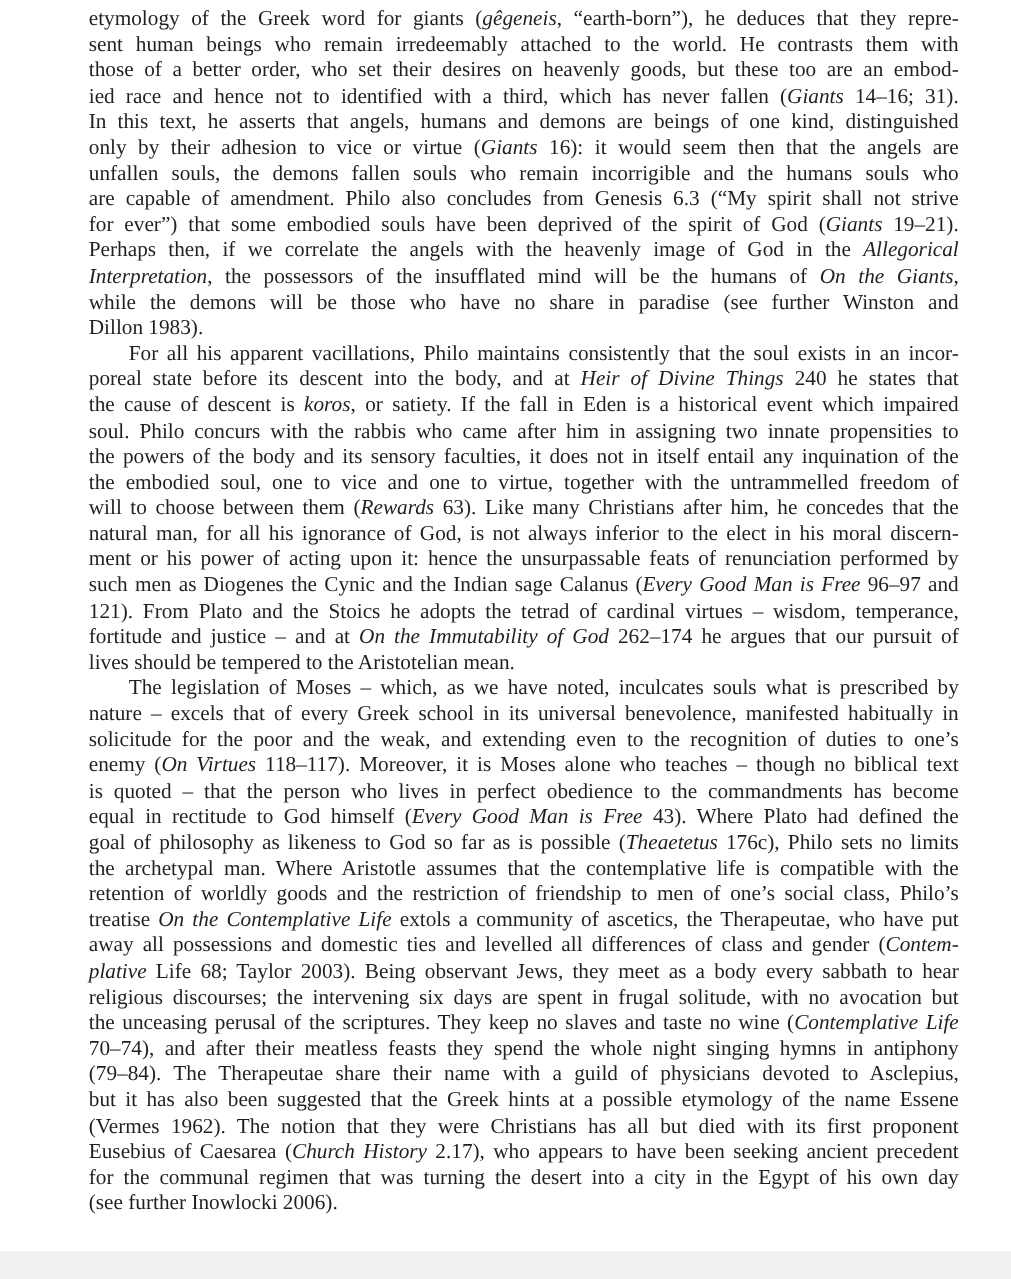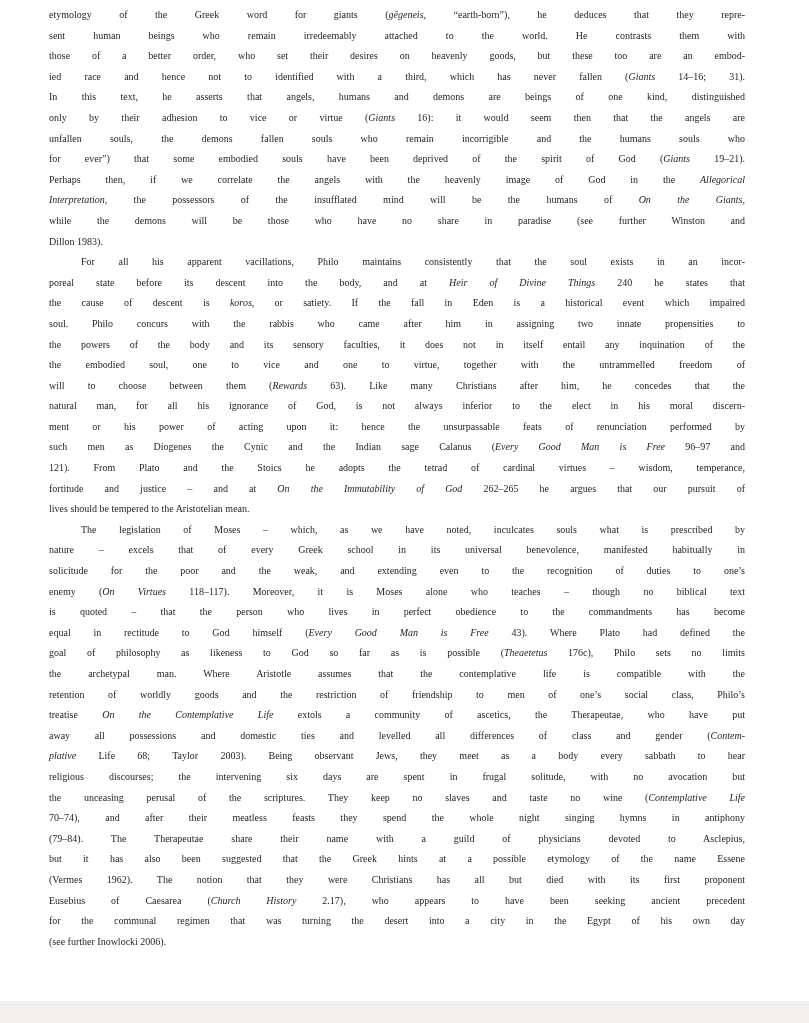--- a/index.html
+++ b/index.html
@@ -5,23 +5,23 @@
   html, body { margin: 0; padding: 0; }
   body {
     width: 809px; height: 1023px;
     background: #ffffff;
     position: relative;
     overflow: hidden;
     font-family: "Liberation Serif", "DejaVu Serif", serif;
   }
   .text-block {
     position: absolute;
-    left: 49px; top: 5px;
+    left: 71px; top: 5px;
     width: 696px;
-    font-size: 10px;
+    font-size: 17px;
     line-height: 20.6px;
     color: #1f1f1d;
   }
   .paragraph { margin: 0; padding: 0; }
   .line {
     text-align: justify;
     text-align-last: justify;
   }
   .line.last { text-align-last: left; }
   .line.indent { text-indent: 32px; }
@@ -38,39 +38,40 @@
 
 <div class="text-block" style="color: rgb(31, 31, 29);">
     <div class="paragraph">
       <div class="line"><span class="rm">etymology of the Greek word for giants (</span><span class="it">gêgeneis</span><span class="rm">, “earth-born”), he deduces that they repre-</span></div>
       <div class="line"><span class="rm">sent human beings who remain irredeemably attached to the world. He contrasts them with</span></div>
       <div class="line"><span class="rm">those of a better order, who set their desires on heavenly goods, but these too are an embod-</span></div>
       <div class="line"><span class="rm">ied race and hence not to identified with a third, which has never fallen (</span><span class="it">Giants</span><span class="rm"> 14–16; 31).</span></div>
       <div class="line"><span class="rm">In this text, he asserts that angels, humans and demons are beings of one kind, distinguished</span></div>
       <div class="line"><span class="rm">only by their adhesion to vice or virtue (</span><span class="it">Giants</span><span class="rm"> 16): it would seem then that the angels are</span></div>
       <div class="line"><span class="rm">unfallen souls, the demons fallen souls who remain incorrigible and the humans souls who</span></div>
+      <div class="line"><span class="rm">are capable of amendment. Philo also concludes from Genesis 6.3 (“My spirit shall not strive</span></div>
       <div class="line"><span class="rm">for ever”) that some embodied souls have been deprived of the spirit of God (</span><span class="it">Giants</span><span class="rm"> 19–21).</span></div>
       <div class="line"><span class="rm">Perhaps then, if we correlate the angels with the heavenly image of God in the </span><span class="it">Allegorical</span></div>
       <div class="line"><span class="it">Interpretation</span><span class="rm">, the possessors of the insufflated mind will be the humans of </span><span class="it">On the Giants</span><span class="rm">,</span></div>
       <div class="line"><span class="rm">while the demons will be those who have no share in paradise (see further Winston and</span></div>
       <div class="line last"><span class="rm">Dillon 1983).</span></div>
     </div>
     <div class="paragraph">
       <div class="line indent"><span class="rm">For all his apparent vacillations, Philo maintains consistently that the soul exists in an incor-</span></div>
       <div class="line"><span class="rm">poreal state before its descent into the body, and at </span><span class="it">Heir of Divine Things</span><span class="rm"> 240 he states that</span></div>
       <div class="line"><span class="rm">the cause of descent is </span><span class="it">koros</span><span class="rm">, or satiety. If the fall in Eden is a historical event which impaired</span></div>
       <div class="line"><span class="rm">soul. Philo concurs with the rabbis who came after him in assigning two innate propensities to</span></div>
       <div class="line"><span class="rm">the powers of the body and its sensory faculties, it does not in itself entail any inquination of the</span></div>
       <div class="line"><span class="rm">the embodied soul, one to vice and one to virtue, together with the untrammelled freedom of</span></div>
       <div class="line"><span class="rm">will to choose between them (</span><span class="it">Rewards</span><span class="rm"> 63). Like many Christians after him, he concedes that the</span></div>
       <div class="line"><span class="rm">natural man, for all his ignorance of God, is not always inferior to the elect in his moral discern-</span></div>
       <div class="line"><span class="rm">ment or his power of acting upon it: hence the unsurpassable feats of renunciation performed by</span></div>
       <div class="line"><span class="rm">such men as Diogenes the Cynic and the Indian sage Calanus (</span><span class="it">Every Good Man is Free</span><span class="rm"> 96–97 and</span></div>
       <div class="line"><span class="rm">121). From Plato and the Stoics he adopts the tetrad of cardinal virtues – wisdom, temperance,</span></div>
-      <div class="line"><span class="rm">fortitude and justice – and at </span><span class="it">On the Immutability of God</span><span class="rm"> 262–265 he argues that our pursuit of</span></div>
+      <div class="line"><span class="rm">fortitude and justice – and at </span><span class="it">On the Immutability of God</span><span class="rm"> 262–174 he argues that our pursuit of</span></div>
       <div class="line last"><span class="rm">lives should be tempered to the Aristotelian mean.</span></div>
     </div>
     <div class="paragraph">
       <div class="line indent"><span class="rm">The legislation of Moses – which, as we have noted, inculcates souls what is prescribed by</span></div>
       <div class="line"><span class="rm">nature – excels that of every Greek school in its universal benevolence, manifested habitually in</span></div>
       <div class="line"><span class="rm">solicitude for the poor and the weak, and extending even to the recognition of duties to one’s</span></div>
       <div class="line"><span class="rm">enemy (</span><span class="it">On Virtues</span><span class="rm"> 118–117). Moreover, it is Moses alone who teaches – though no biblical text</span></div>
       <div class="line"><span class="rm">is quoted – that the person who lives in perfect obedience to the commandments has become</span></div>
       <div class="line"><span class="rm">equal in rectitude to God himself (</span><span class="it">Every Good Man is Free</span><span class="rm"> 43). Where Plato had defined the</span></div>
       <div class="line"><span class="rm">goal of philosophy as likeness to God so far as is possible (</span><span class="it">Theaetetus</span><span class="rm"> 176c), Philo sets no limits</span></div>

